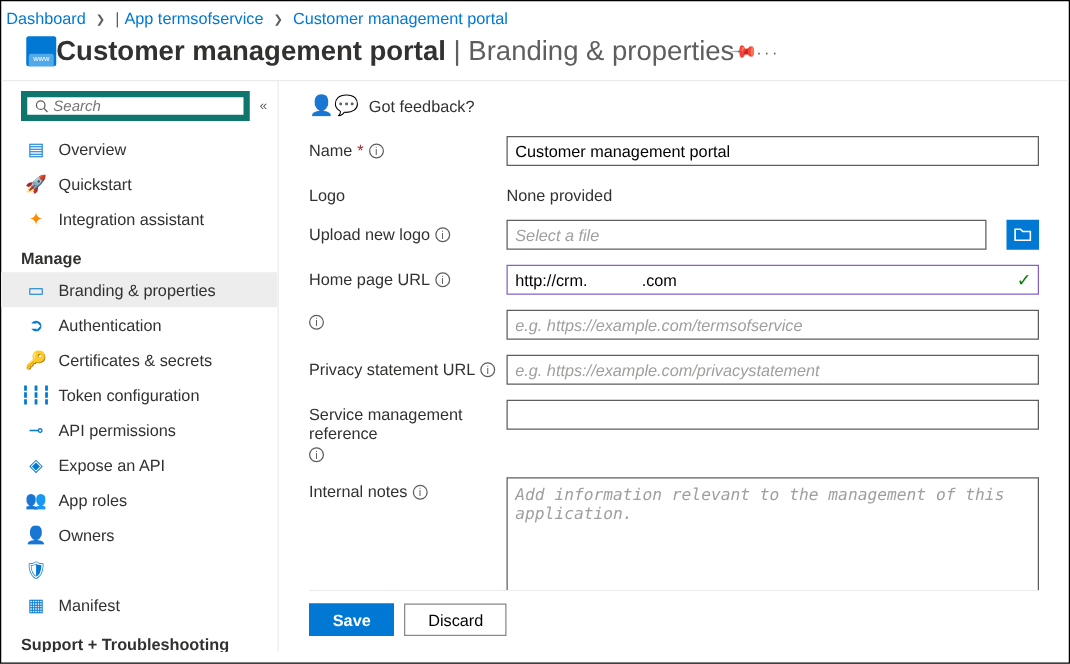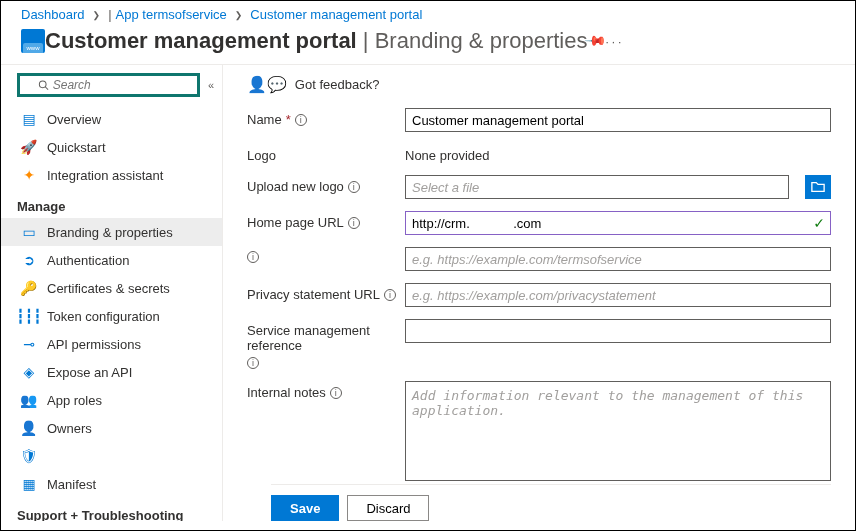--- a/index.html
+++ b/index.html
@@ -1,35 +1,35 @@
 <!DOCTYPE html>
 <html><head>
 <meta charset="utf-8">
 <style>
   * { box-sizing: border-box; margin: 0; padding: 0; }
   body { font-family: "Segoe UI", sans-serif; font-size: 13px; color: #323130; background: #fff; width: 856px; height: 531px; overflow: hidden; border: 1px solid #000; }
   a { color: #0078d4; text-decoration: none; }
 
-  .breadcrumb { padding: 6px 20px 4px 20px; font-size: 13px; display: flex; align-items: center; gap: 4px; }
+  .breadcrumb { padding: 6px 20px 4px 4px; font-size: 13px; display: flex; align-items: center; gap: 4px; }
   .breadcrumb .chev { color: #605e5c; font-size: 9px; padding: 0 4px; }
   .breadcrumb .sep { color: #605e5c; }
 
   .header { display: flex; align-items: center; padding: 2px 20px 10px 20px; }
   .app-icon { width: 24px; height: 24px; background: #0078d4; display: flex; align-items: flex-end; justify-content: center; color: #fff; font-size: 7px; border-radius: 2px; }
   .app-icon-inner { width: 20px; height: 10px; background: #50a9e8; border-radius: 2px 2px 0 0; display:flex; align-items:center; justify-content:center; font-size:6px; }
   .header h1 { font-size: 22px; font-weight: 600; }
   .header .sub { font-size: 22px; font-weight: 400; color: #605e5c; }
   .pin { color: #605e5c; font-size: 14px; cursor: pointer; transform: rotate(45deg); }
   .dots { color: #605e5c; cursor: pointer; letter-spacing: 2px; }
 
   .body { display: flex; height: calc(100% - 72px); border-top: 1px solid #edebe9; }
 
   .sidebar { width: 222px; border-right: 1px solid #edebe9; padding: 8px 0; overflow-y: auto; position: relative; }
   .search-row { display: flex; align-items: center; padding: 0 8px 8px 16px; gap: 8px; }
-  .searchbox { flex: 1; display: flex; align-items: center; border: 3px solid #0f766e; height: 24px; padding: 0 18px; }
+  .searchbox { flex: 1; display: flex; align-items: center; border: 5px solid #0f766e; height: 24px; padding: 0 6px; }
   .searchbox input { border: none; outline: none; width: 100%; font-size: 12px; font-style: italic; color: #605e5c; background: transparent; }
   .search-icon-svg { width: 12px; height: 12px; margin-right: 4px; color: #605e5c; }
   .collapse { color: #605e5c; cursor: pointer; font-size: 11px; }
 
   .nav-item { display: flex; align-items: center; gap: 10px; padding: 6px 0 6px 20px; cursor: pointer; font-size: 13px; }
   .nav-item.selected { background: #ededed; }
   .nav-section { padding: 10px 0 4px 16px; font-weight: 600; font-size: 13px; }
   .nav-icon { width: 16px; height: 16px; display: flex; align-items: center; justify-content: center; font-size: 14px; }
 
   .content { flex: 1; padding: 10px 24px 0 24px; overflow-y: auto; position: relative; }
@@ -46,21 +46,21 @@
   .tarea { width: 100%; height: 100px; border: 1px solid #605e5c; padding: 6px; font-size: 13px; outline: none; resize: none; }
   .tarea::placeholder { color: #a19f9d; font-style: italic; }
   .static-val { font-size: 13px; padding-top: 4px; }
   .filepick-row { display: flex; gap: 16px; }
   .filepick { flex: 1; height: 24px; border: 1px solid #605e5c; padding: 0 6px; display: flex; align-items: center; color: #a19f9d; font-style: italic; font-size: 13px; cursor: pointer; }
   .filebtn { width: 26px; height: 24px; background: #0078d4; color: #fff; display: flex; align-items: center; justify-content: center; cursor: pointer; }
   .valid-wrap { position: relative; }
   .valid-wrap input { border-color: #8661c5; padding-right: 32px; }
   .valid-check { position: absolute; right: 6px; top: 4px; color: #107c10; font-size: 14px; }
 
-  .footer { position: sticky; bottom: 0; background: #fff; border-top: 1px solid #edebe9; padding: 10px 0 0 0; display: flex; gap: 8px; margin-top: 8px; margin-left: 24px; }
+  .footer { position: sticky; bottom: 12px; background: #fff; border-top: 1px solid #edebe9; padding: 10px 0 0 0; display: flex; gap: 8px; margin-top: 8px; }
   .btn { height: 26px; padding: 0 18px; font-size: 13px; cursor: pointer; border: 1px solid #8a8886; background: #fff; }
   .btn.primary { background: #0078d4; color: #fff; border-color: #0078d4; font-weight: 600; }
 </style>
 </head>
 <body>
 
 <div class="breadcrumb">
   <a href="#">Dashboard</a>
   <span class="chev">❯</span>
   <span class="sep"> | </span>

